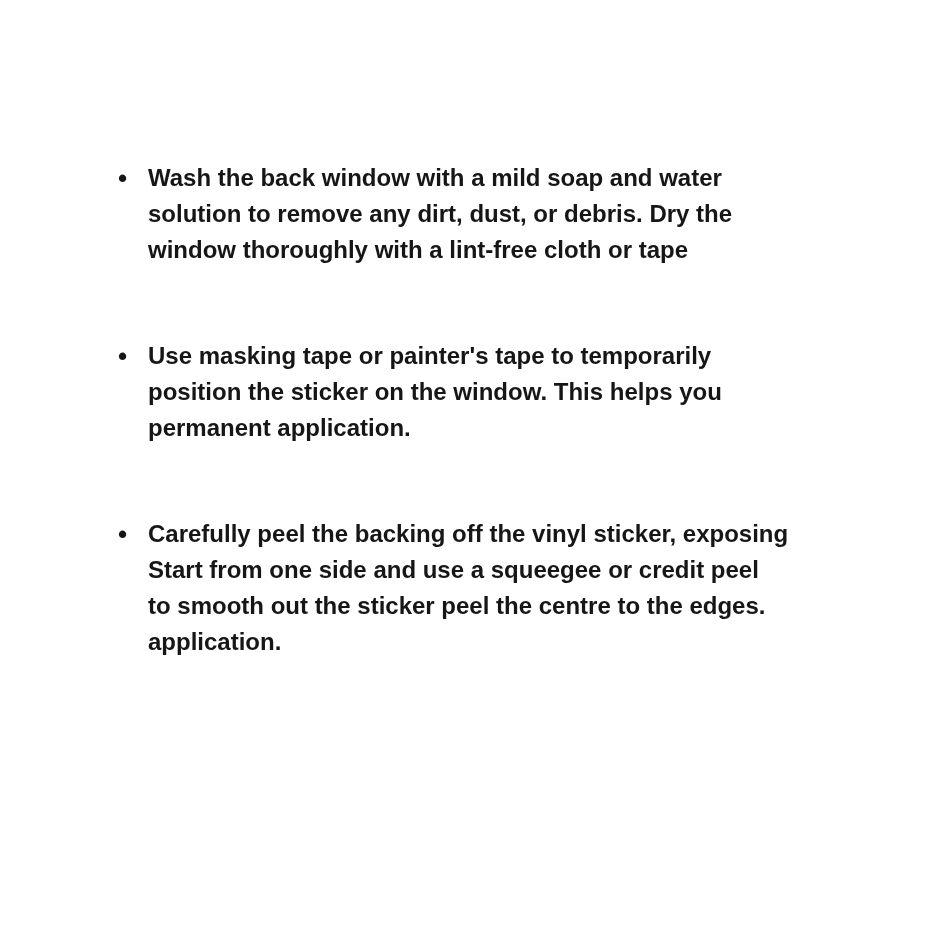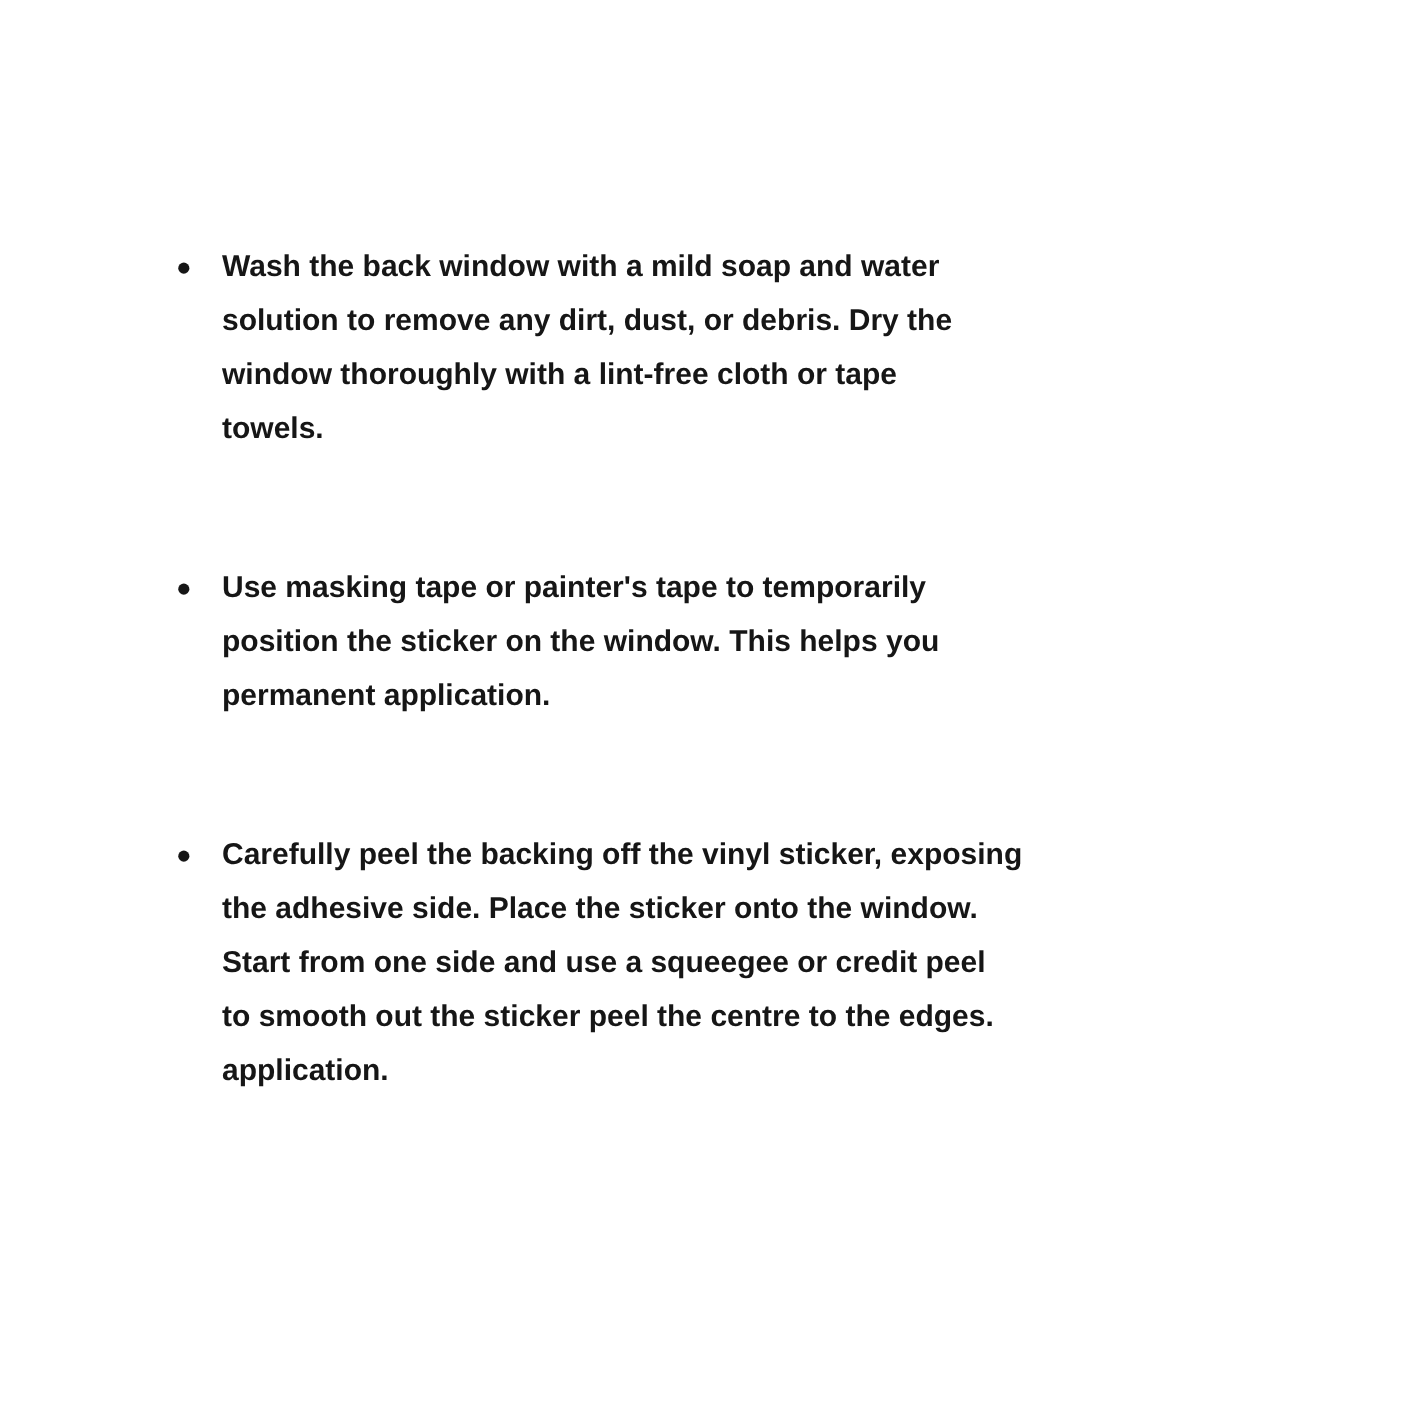--- a/index.html
+++ b/index.html
@@ -39,58 +39,56 @@
     font-size: 26px;
     line-height: 36px;
     font-weight: 700;
     color: #161616;
     user-select: none;
   }
   .lines {
     flex: 1 1 auto;
   }
   .text-line {
-    font-size: 20px;
+    font-size: 24px;
     line-height: 36px;
     font-weight: 700;
     color: #161616;
     letter-spacing: 0px;
     white-space: nowrap;
   }
 </style>
 </head>
 <body>
 
 <div class="page">
   <div class="bullet-list">
 
     <div class="bullet-item">
       <span class="dot">•</span>
       <div class="lines">
         <div class="text-line">Wash the back window with a mild soap and water</div>
         <div class="text-line">solution to remove any dirt, dust, or debris. Dry the</div>
         <div class="text-line">window thoroughly with a lint-free cloth or tape</div>
-        <div class="text-line">towels.</div>
       </div>
     </div>
 
     <div class="bullet-item">
       <span class="dot">•</span>
       <div class="lines">
         <div class="text-line">Use masking tape or painter's tape to temporarily</div>
         <div class="text-line">position the sticker on the window. This helps you</div>
         <div class="text-line">permanent application.</div>
       </div>
     </div>
 
     <div class="bullet-item">
       <span class="dot">•</span>
       <div class="lines">
         <div class="text-line">Carefully peel the backing off the vinyl sticker, exposing</div>
-        <div class="text-line">the adhesive side. Place the sticker onto the window.</div>
         <div class="text-line">Start from one side and use a squeegee or credit peel</div>
         <div class="text-line">to smooth out the sticker peel the centre to the edges.</div>
         <div class="text-line">application.</div>
       </div>
     </div>
 
   </div>
 </div>
 
 </body></html>

